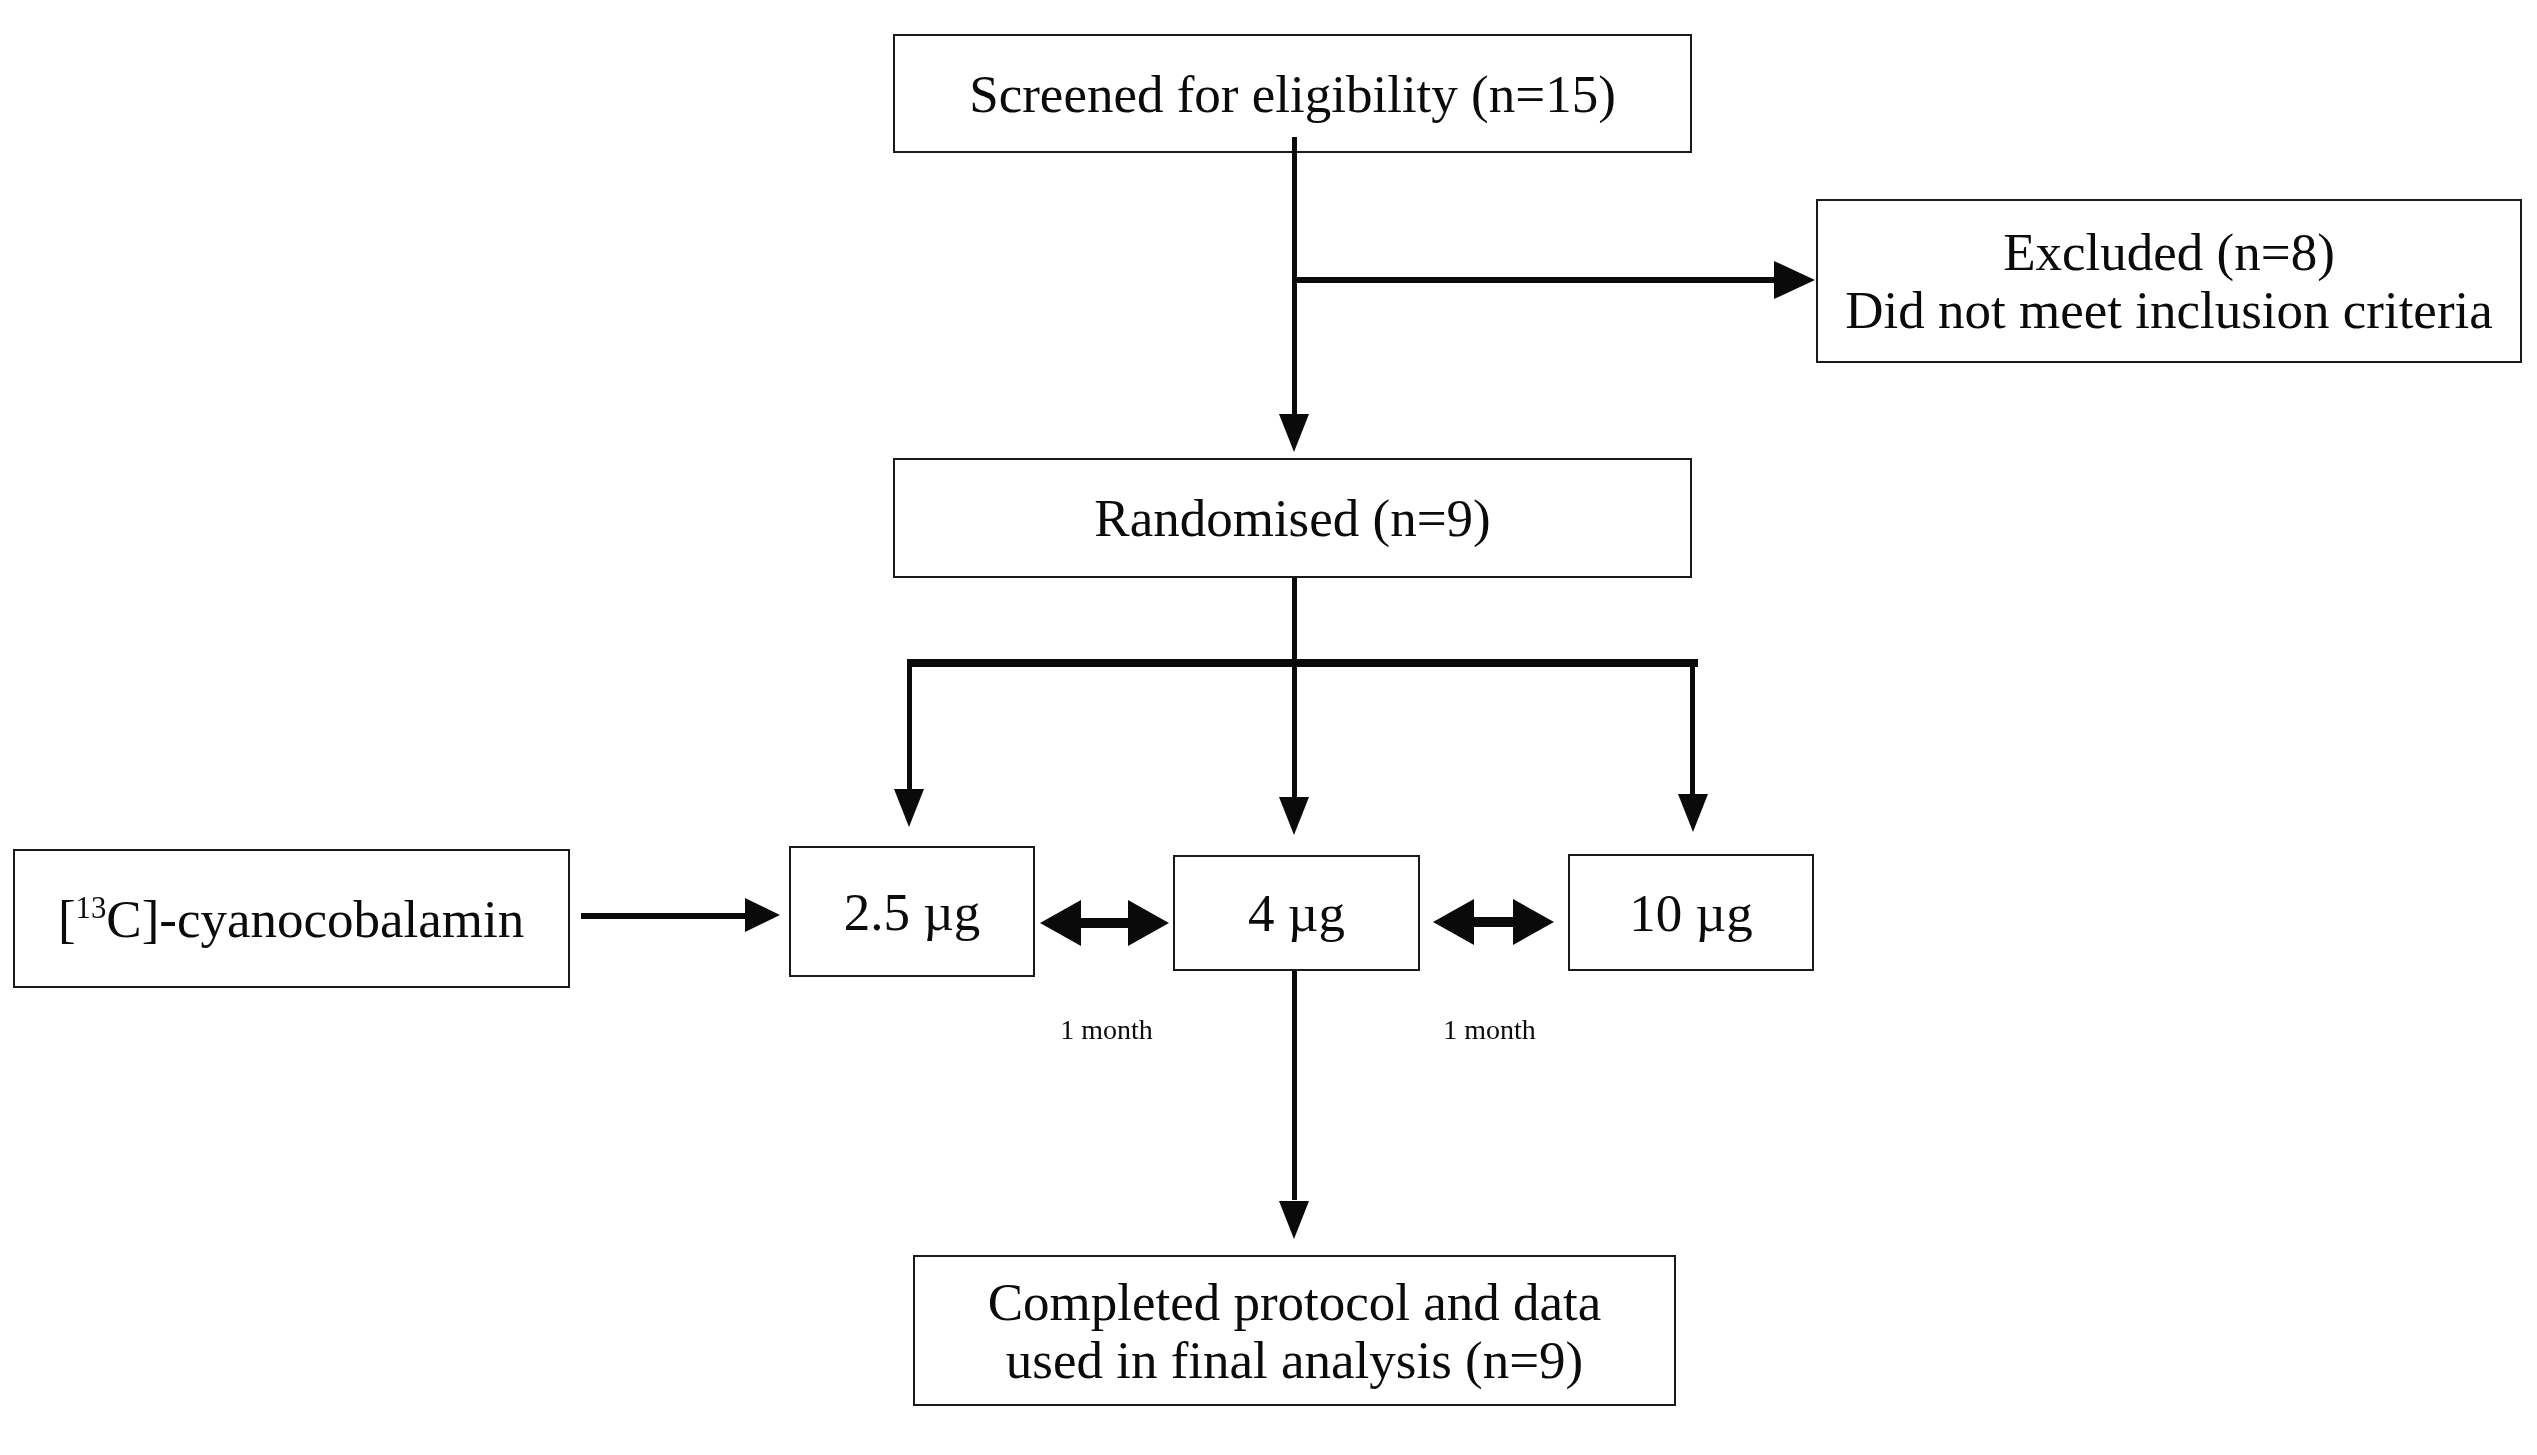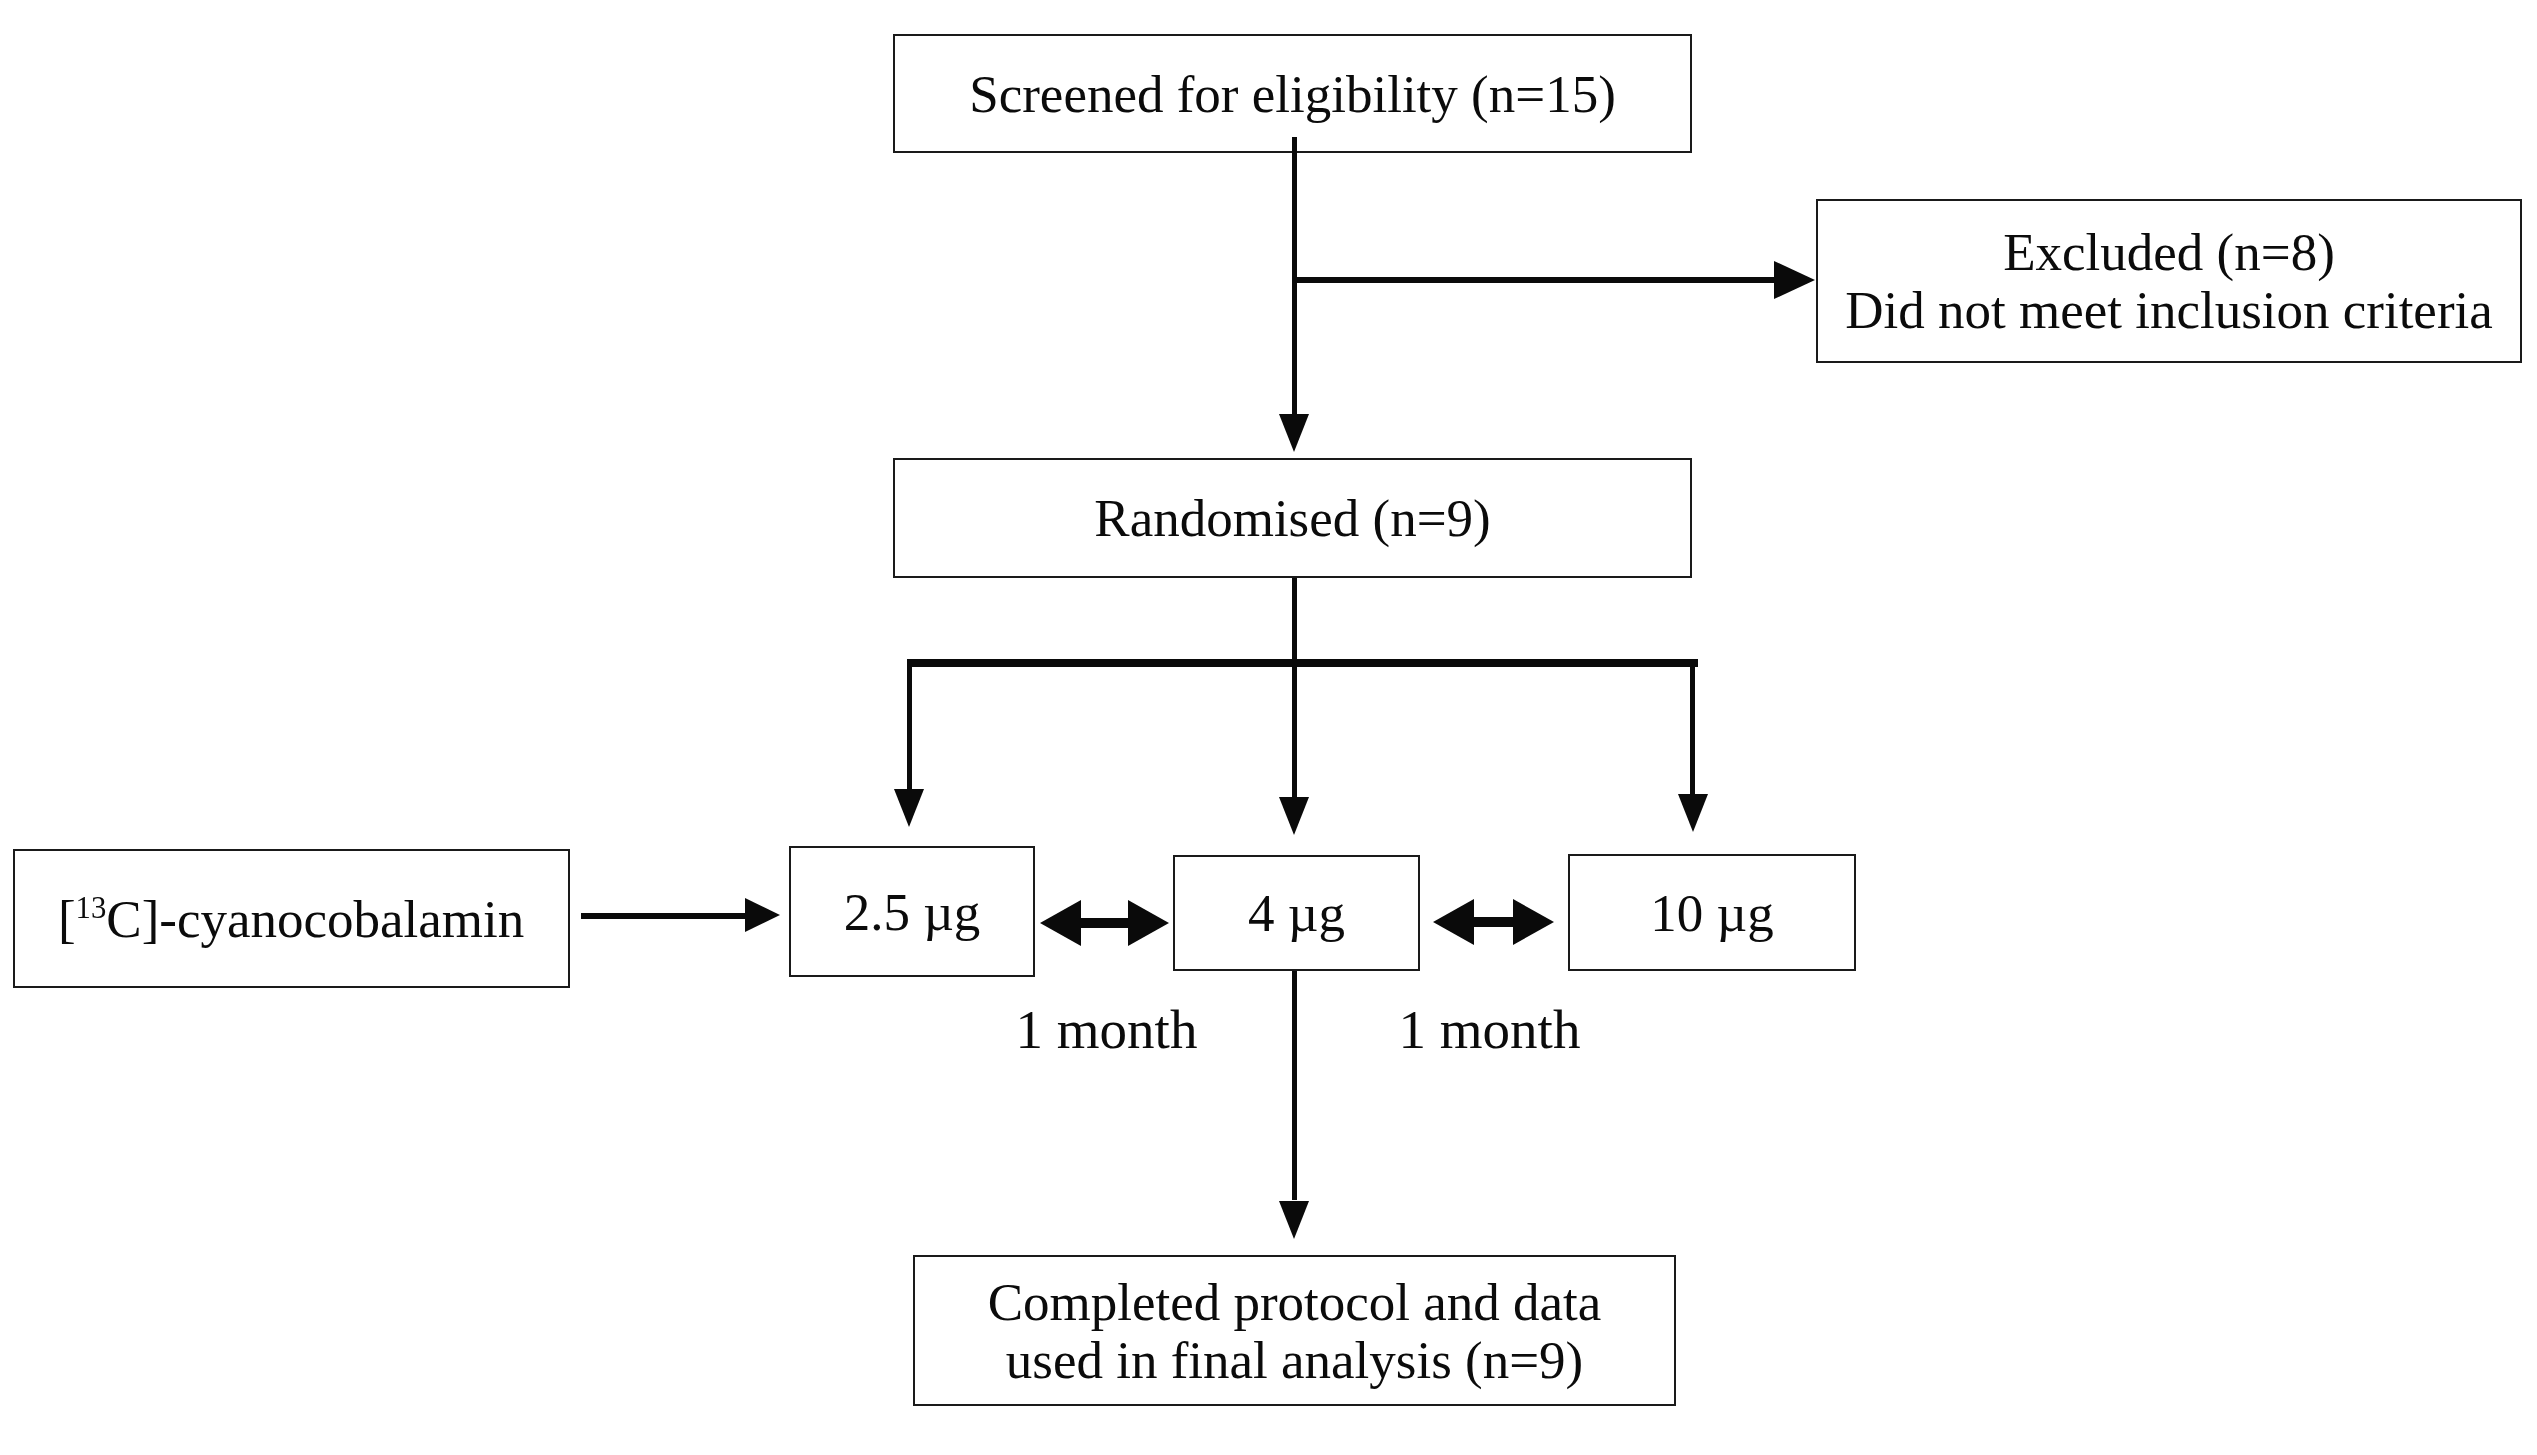--- a/index.html
+++ b/index.html
@@ -44,21 +44,21 @@
     border-right:41px solid var(--line, #0a0a0a);
   }
   .ah-dbl-r {
     border-top:23px solid transparent;
     border-bottom:23px solid transparent;
     border-left:41px solid var(--line, #0a0a0a);
   }
   .washout {
     position:absolute;
     width:235px;
-    font-size:55px; line-height:47px;
+    font-size:28px; line-height:47px;
     text-align:center;
   }
   sup.iso { font-size:0.58em; vertical-align:super; line-height:0; }
 </style>
 </head>
 <body>
 
 <div class="canvas">
 
   <div class="box" style="left:893px; top:18px; width:799px; height:119px;margin-top:16px;">
@@ -79,21 +79,21 @@
   </div>
 
   <div class="box" style="left:789px; top:846px; width:246px; height:131px;">
     <span>2.5 µg</span>
   </div>
 
   <div class="box" style="left:1173px; top:855px; width:247px; height:116px;">
     <span>4 µg</span>
   </div>
 
-  <div class="box" style="left:1568px; top:854px; width:288px; height:117px;">
+  <div class="box" style="left:1568px; top:854px; width:246px; height:117px;">
     <span>10 µg</span>
   </div>
 
   <div class="box" style="left:913px; top:1255px; width:763px; height:151px;">
     <span>Completed protocol and data</span>
     <span>used in final analysis (n=9)</span>
   </div>
 
   <div class="line" style="left:1292px; top:137px; width:4.7px; height:277px;"></div>
   <div class="ah ah-down" style="left:1279px; top:414px;"></div>

